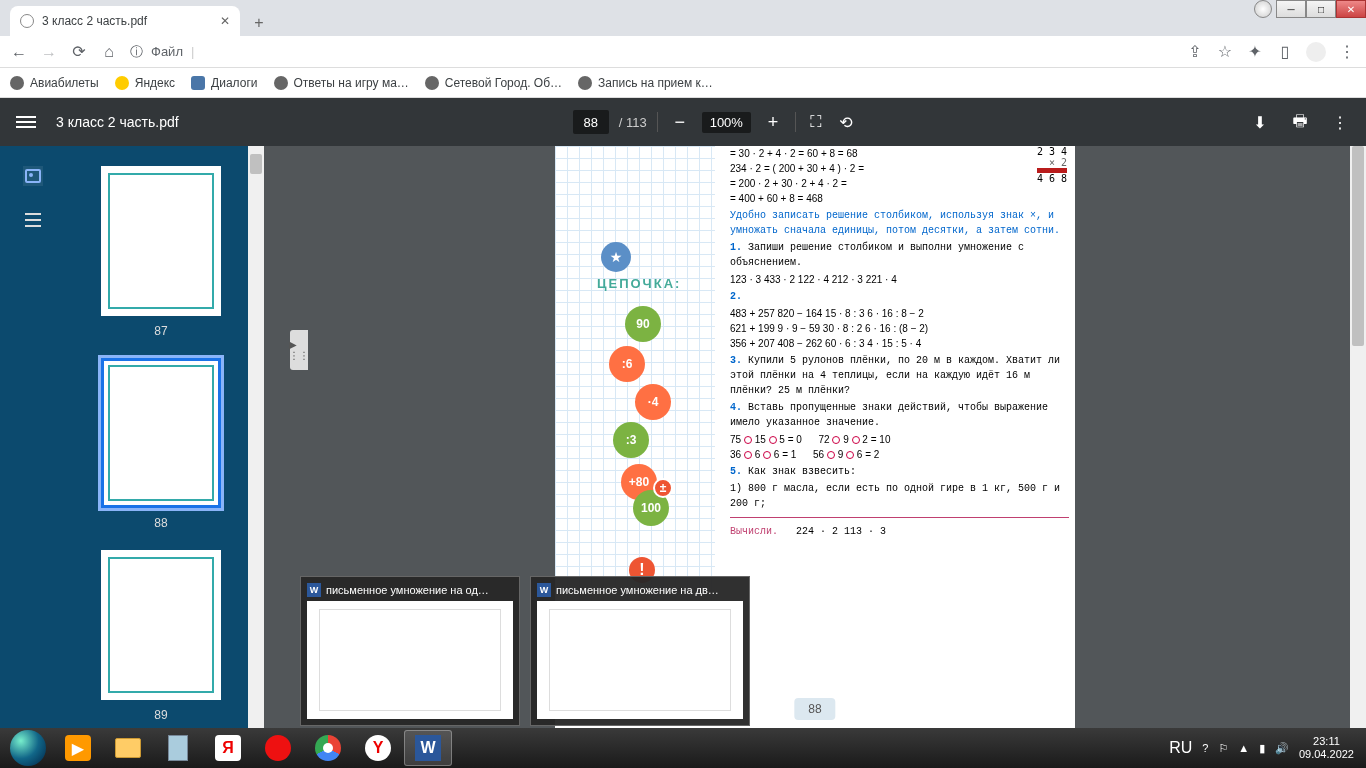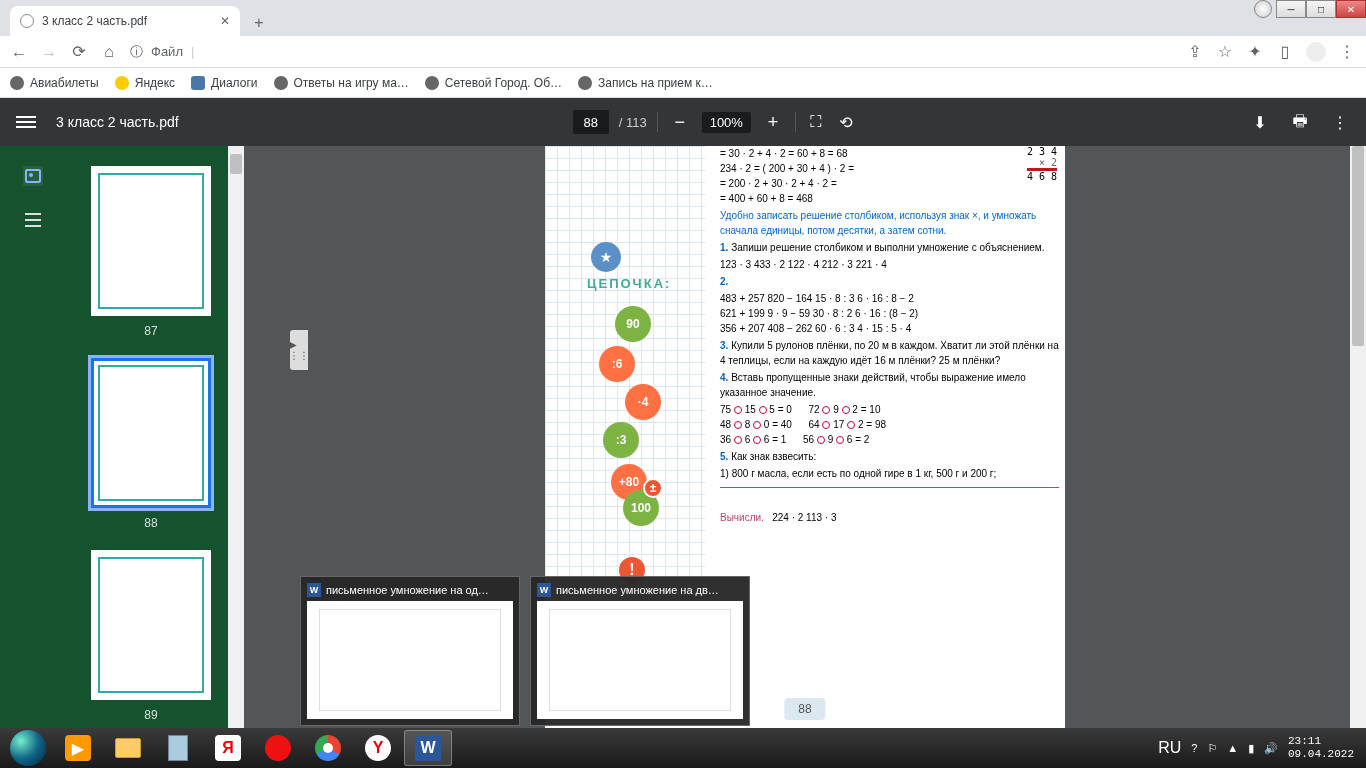--- a/index.html
+++ b/index.html
@@ -41,21 +41,21 @@
 .page-input { background: #191b1c; color: #fff; width: 36px; height: 24px; text-align: center; border: none; border-radius: 2px; font-size: 13px; }
 .page-total { color: #ccc; font-size: 13px; }
 .divider { width: 1px; height: 20px; background: #555; }
 .zoom-btn { width: 24px; height: 24px; display: flex; align-items: center; justify-content: center; color: #fff; font-size: 18px; }
 .zoom-level { background: #191b1c; padding: 3px 8px; border-radius: 2px; font-size: 13px; }
 .pdf-right { display: flex; gap: 20px; align-items: center; }
 .pdf-icon { width: 20px; height: 20px; display: flex; align-items: center; justify-content: center; font-size: 16px; }
 
 
 .pdf-body { display: flex; height: calc(100% - 146px - 40px); background: #525659; }
-.thumbs-panel { width: 244px; background: #14532d; display: flex; overflow: hidden; position: relative; padding-left: 8px; }
+.thumbs-panel { width: 264px; background: #0c4a6e; display: flex; overflow: hidden; position: relative; padding-left: 8px; }
 .thumbs-tabs { width: 50px; display: flex; flex-direction: column; align-items: center; padding-top: 20px; gap: 24px; }
 .thumbs-tab { width: 20px; height: 20px; display: flex; align-items: center; justify-content: center; color: #fff; }
 .thumbs-tab.active { background: rgba(255,255,255,.08); }
 .thumbs-list { flex: 1; padding: 20px 30px; overflow-y: auto; }
 .thumb-item { margin-bottom: 20px; text-align: center; }
 .thumb-img { width: 120px; height: 150px; background: #fff; margin: 0 auto 8px; border: 3px solid transparent; position: relative; overflow: hidden; }
 .thumb-img.selected { border-color: #1a73e8; outline: 3px solid #8ab4f8; }
 .thumb-label { color: #ddd; font-size: 12px; }
 .thumb-border { position: absolute; inset: 4px; border: 2px solid #3aa; }
 .side-handle { position: absolute; left: 290px; top: 330px; background: #ddd; width: 18px; height: 40px; border-radius: 3px 0 0 3px; display:flex; align-items:center; justify-content:center; font-size:10px; color:#555; }
@@ -67,37 +67,37 @@
 .grid-left { position: absolute; left: 0; top: 0; width: 160px; height: 560px; background-image: linear-gradient(#d8e8f5 1px, transparent 1px), linear-gradient(90deg, #d8e8f5 1px, transparent 1px); background-size: 12px 12px; }
 .gear { position: absolute; width: 36px; height: 36px; border-radius: 50%; display: flex; align-items: center; justify-content: center; color: #fff; font-weight: bold; font-size: 12px; }
 .gear::before { content: ''; position: absolute; inset: -6px; border-radius: 50%; background: inherit; -webkit-mask: radial-gradient(circle, transparent 40%, #000 41%); z-index: -1; }
 .gear.green { background: #7cb342; }
 .gear.orange { background: #ff7043; }
 .chain-label { position: absolute; left: 42px; top: 130px; color: #4a9; font-weight: bold; font-size: 13px; letter-spacing: 2px; }
 .star-badge { position: absolute; left: 46px; top: 96px; width: 30px; height: 30px; border-radius: 50%; background: #5b8fc7; display:flex; align-items:center; justify-content:center; color:#fff; font-size:14px; }
 
 .right-content { position: absolute; left: 175px; top: 0; right: 6px; font-size: 10px; line-height: 1.5; color: #000; }
 .eq-line { white-space: nowrap; }
-.text-block { margin: 2px 0; }
+.text-block { margin: 2px 0; font-family: Liberation Mono, monospace; }
 .task-num { color: #0066cc; font-weight: bold; }
 .mult-table { position: absolute; right: 8px; top: 0; font-size: 10px; text-align: right; font-family: monospace; }
 .mult-table .x { color: #666; }
-.mult-table .line { border-top: 3px solid #b91c1c; text-align: right; }
+.mult-table .line { border-top: 5px solid #b91c1c; text-align: right; }
 .page-num-badge { position: absolute; left: 50%; bottom: 8px; transform: translateX(-50%); background: #dce8f0; padding: 4px 14px; border-radius: 4px; font-size: 12px; color: #555; }
 .circ { display:inline-block; width:8px; height:8px; border:1px solid #c04; border-radius:50%; vertical-align:middle; }
 .red-circle { position:absolute; left:74px; bottom:145px; width:26px; height:26px; border-radius:50%; background:#e53; display:flex; align-items:center; justify-content:center; color:#fff; font-weight:bold; font-size:16px; }
 .plus-circle { position:absolute; left:98px; bottom:230px; width:20px; height:20px; border-radius:50%; background:#e53; display:flex; align-items:center; justify-content:center; color:#fff; font-weight:bold; font-size:12px; border:2px solid #fff; }
 
 
 .taskbar { position: absolute; bottom: 0; left: 0; right: 0; height: 40px; background: linear-gradient(#3a3a3a, #1a1a1a); display: flex; align-items: center; padding: 0 4px; }
 .task-icon { width: 48px; height: 36px; display: flex; align-items: center; justify-content: center; margin-right: 2px; border-radius: 3px; }
 .task-icon.active { background: rgba(255,255,255,.15); border: 1px solid rgba(255,255,255,.3); }
 .start-orb { width: 36px; height: 36px; border-radius: 50%; background: radial-gradient(circle at 30% 30%, #7ec, #168, #024); display:flex; align-items:center; justify-content:center; }
 .tray { margin-left: auto; display: flex; align-items: center; gap: 10px; color: #fff; font-size: 11px; padding-right: 8px; }
-.tray-time { text-align: left; line-height: 1.2; font-family: Liberation Mono, monospace; }
+.tray-time { text-align: center; line-height: 1.2; }
 .lang-badge { font-size: 16px; }
 
 
 .task-previews { position: absolute; bottom: 42px; left: 300px; display: flex; gap: 10px; }
 .preview-card { width: 220px; height: 150px; background: rgba(40,40,40,.96); border: 1px solid #666; padding: 6px; color: #fff; font-size: 11px; }
 .preview-title { display: flex; align-items: center; gap: 5px; margin-bottom: 4px; }
 .preview-word { width: 14px; height: 14px; background: #2b579a; color:#fff; display:flex; align-items:center; justify-content:center; font-size:9px; font-weight:bold; }
 .preview-thumb { background: #fff; height: 118px; width: 100%; position:relative; overflow:hidden; }
 .preview-thumb::after { content:''; position:absolute; inset:8px 12px; border:1px solid #ddd; }
 
@@ -270,27 +270,26 @@
         <div class="text-block"><span class="task-num">1.</span> <span>Запиши решение столбиком и выполни умножение с объяснением.</span></div>
         <div class="eq-line">123 · 3      433 · 2      122 · 4      212 · 3      221 · 4</div>
         <div class="text-block"><span class="task-num">2.</span></div>
         <div class="eq-line">483 + 257      820 − 164      15 · 8 : 3      6 · 16 : 8 − 2</div>
         <div class="eq-line">621 + 199      9 · 9 − 59       30 · 8 : 2      6 · 16 : (8 − 2)</div>
         <div class="eq-line">356 + 207      408 − 262      60 · 6 : 3      4 · 15 : 5 · 4</div>
         <div class="text-block"><span class="task-num">3.</span> <span>Купили 5 рулонов плёнки, по 20 м в каждом. Хватит ли этой плёнки на 4 теплицы, если на каждую идёт 16 м плёнки? 25 м плёнки?</span></div>
         <div class="text-block"><span class="task-num">4.</span> <span>Вставь пропущенные знаки действий, чтобы выражение имело указанное значение.</span></div>
         <div id="task4rows">
             <div class="eq-line">75 <span class="circ"></span> 15 <span class="circ"></span> 5 = 0&nbsp;&nbsp;&nbsp;&nbsp;&nbsp;&nbsp;72 <span class="circ"></span> 9 <span class="circ"></span> 2 = 10</div>
-            <div class="eq-line">48 <span class="circ"></span> 8 <span class="circ"></span> 0 = 40&nbsp;&nbsp;&nbsp;&nbsp;&nbsp;&nbsp;64 <span class="circ"></span> 17 <span class="circ"></span> 2 = 98</div>
             <div class="eq-line">36 <span class="circ"></span> 6 <span class="circ"></span> 6 = 1&nbsp;&nbsp;&nbsp;&nbsp;&nbsp;&nbsp;56 <span class="circ"></span> 9 <span class="circ"></span> 6 = 2</div>
           </div>
         <div class="text-block"><span class="task-num">5.</span> <span>Как знак взвесить:</span></div>
         <div class="text-block">1) 800 г масла, если есть по одной гире в 1 кг, 500 г и 200 г;</div>
         <div style="height:1px;background:#c04070;margin-top:6px"></div>
-        <div class="text-block" style="margin-top:22px"><span style="color:#c04070">Вычисли.</span>&nbsp;&nbsp;&nbsp;<span>224 · 2        113 · 3</span></div>
+        <div class="text-block" style="margin-top:6px"><span style="color:#c04070">Вычисли.</span>&nbsp;&nbsp;&nbsp;<span>224 · 2        113 · 3</span></div>
       </div>
       <div class="page-num-badge">88</div>
     </div>
     <div class="scroll-vert" style="right:0">
         <div class="scroll-thumb" style="top:0;height:200px"></div>
       </div>
   </div>
 </div>
 
 <div class="task-previews" id="task-previews">

